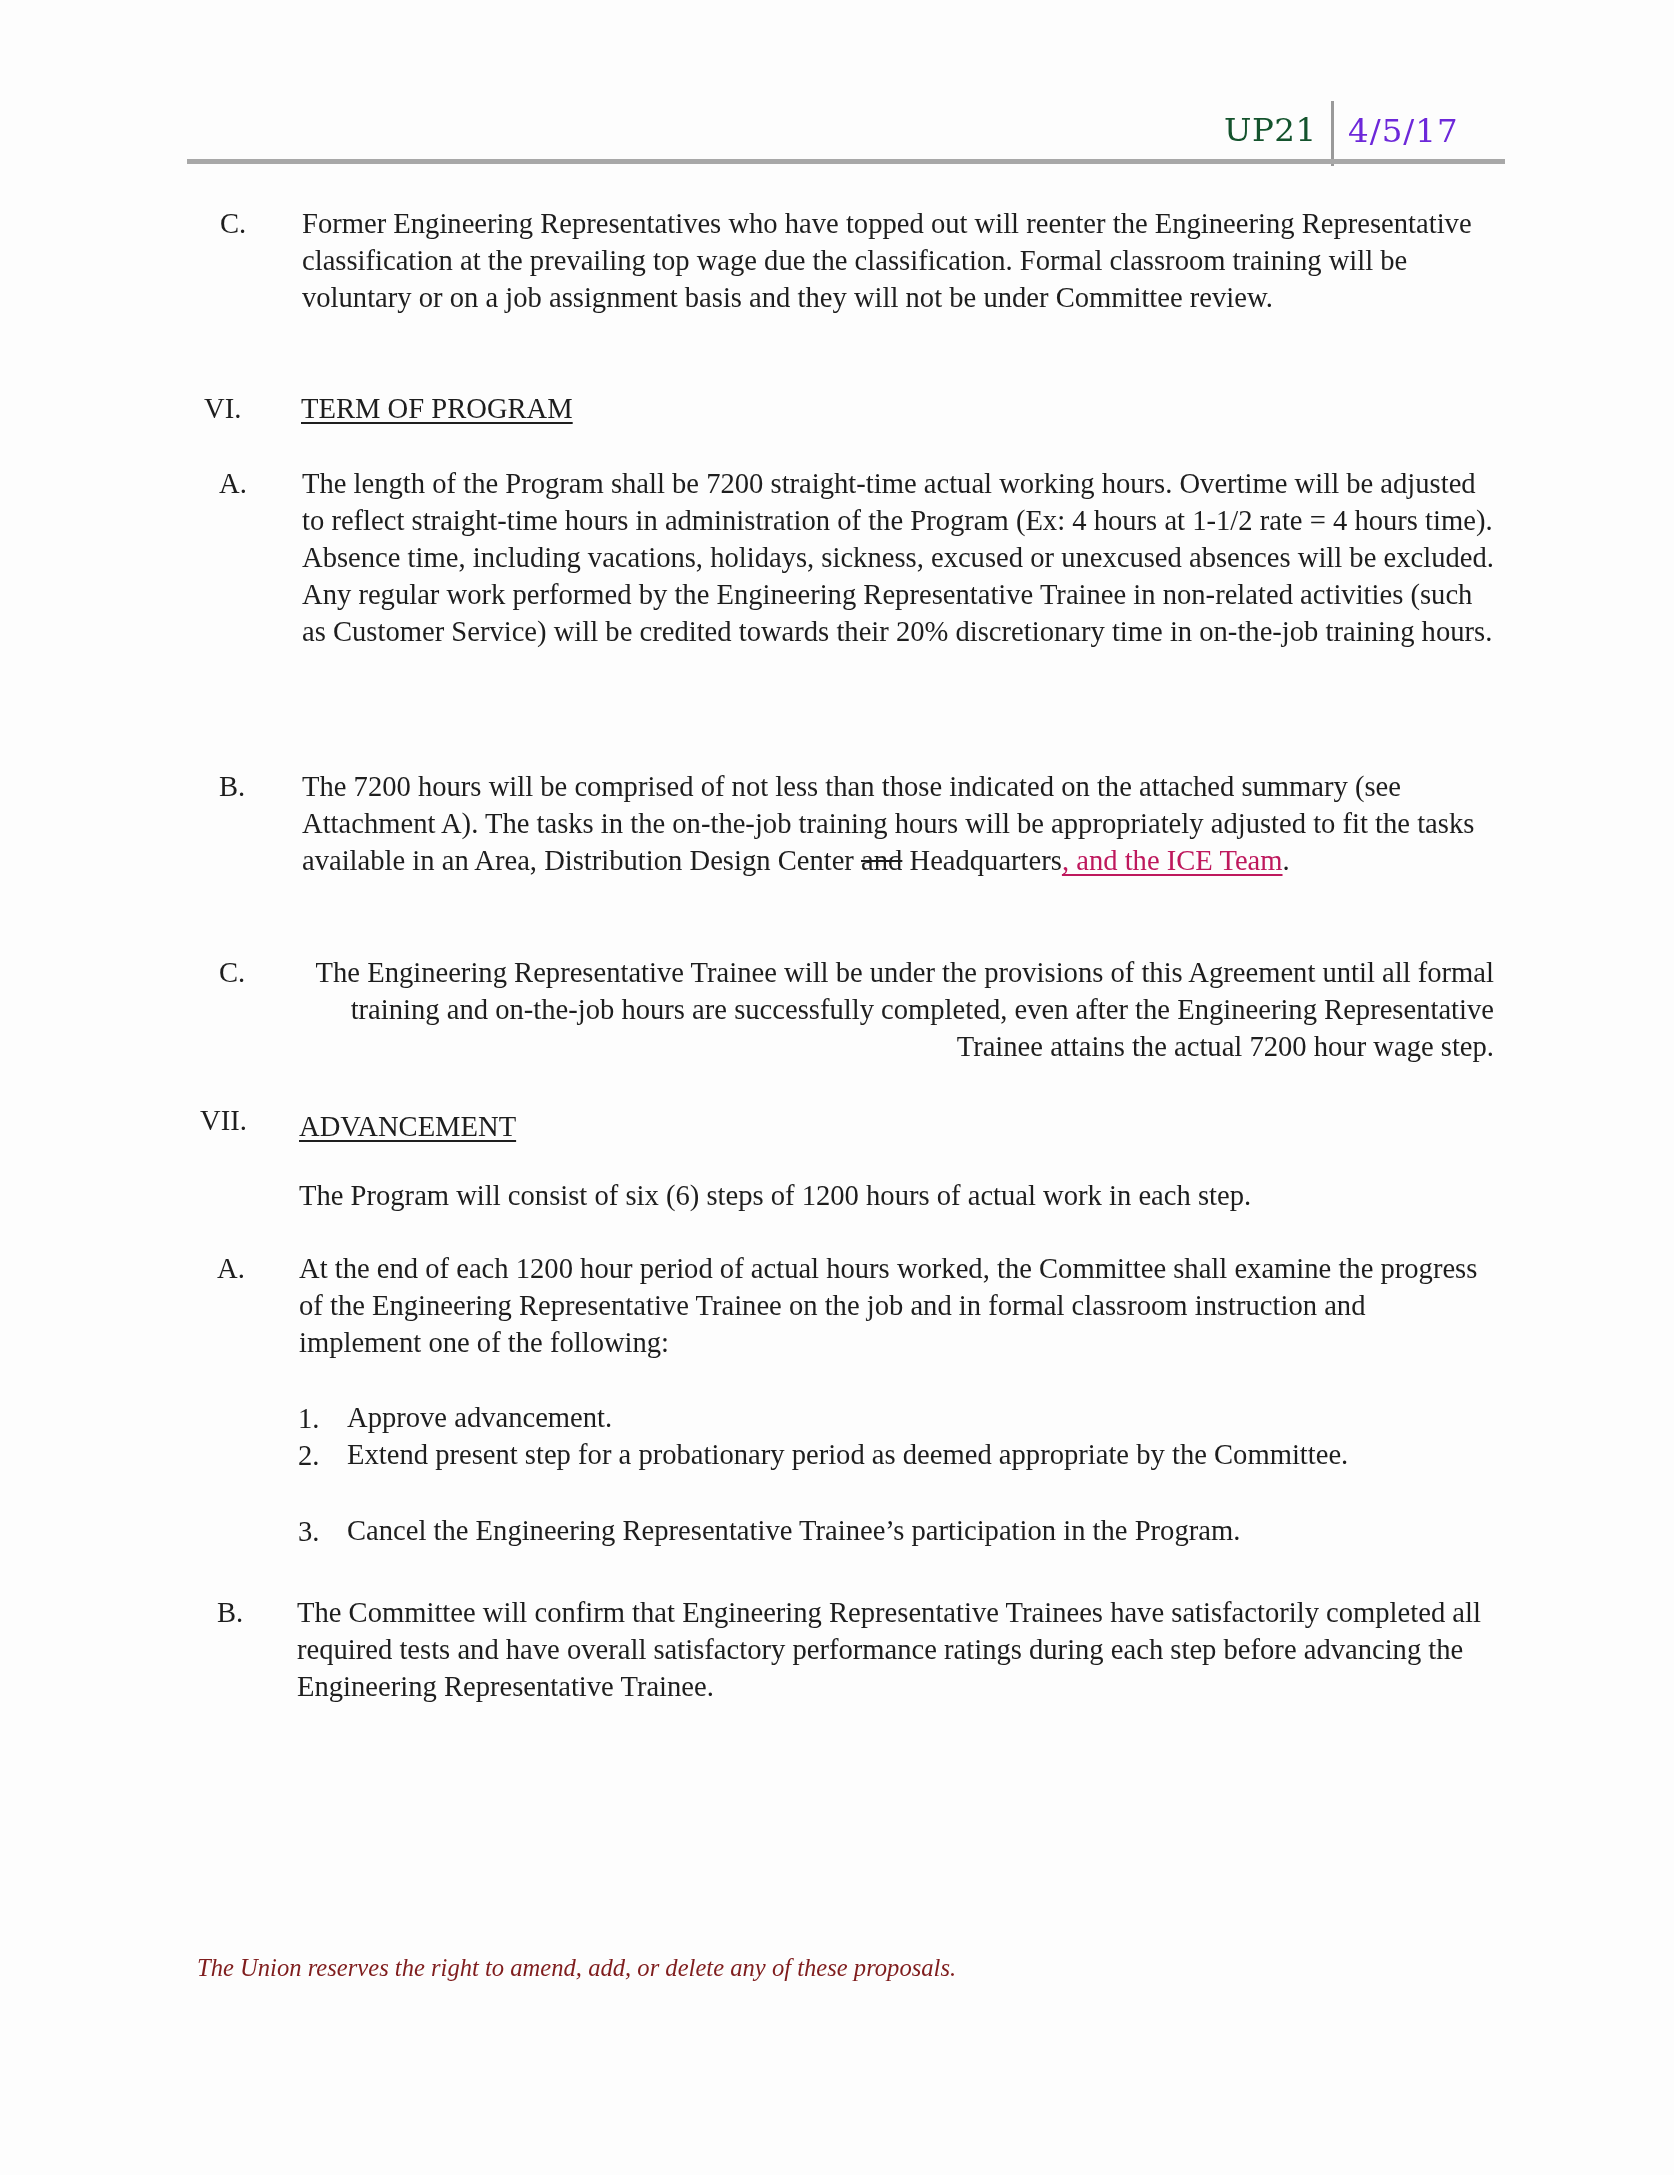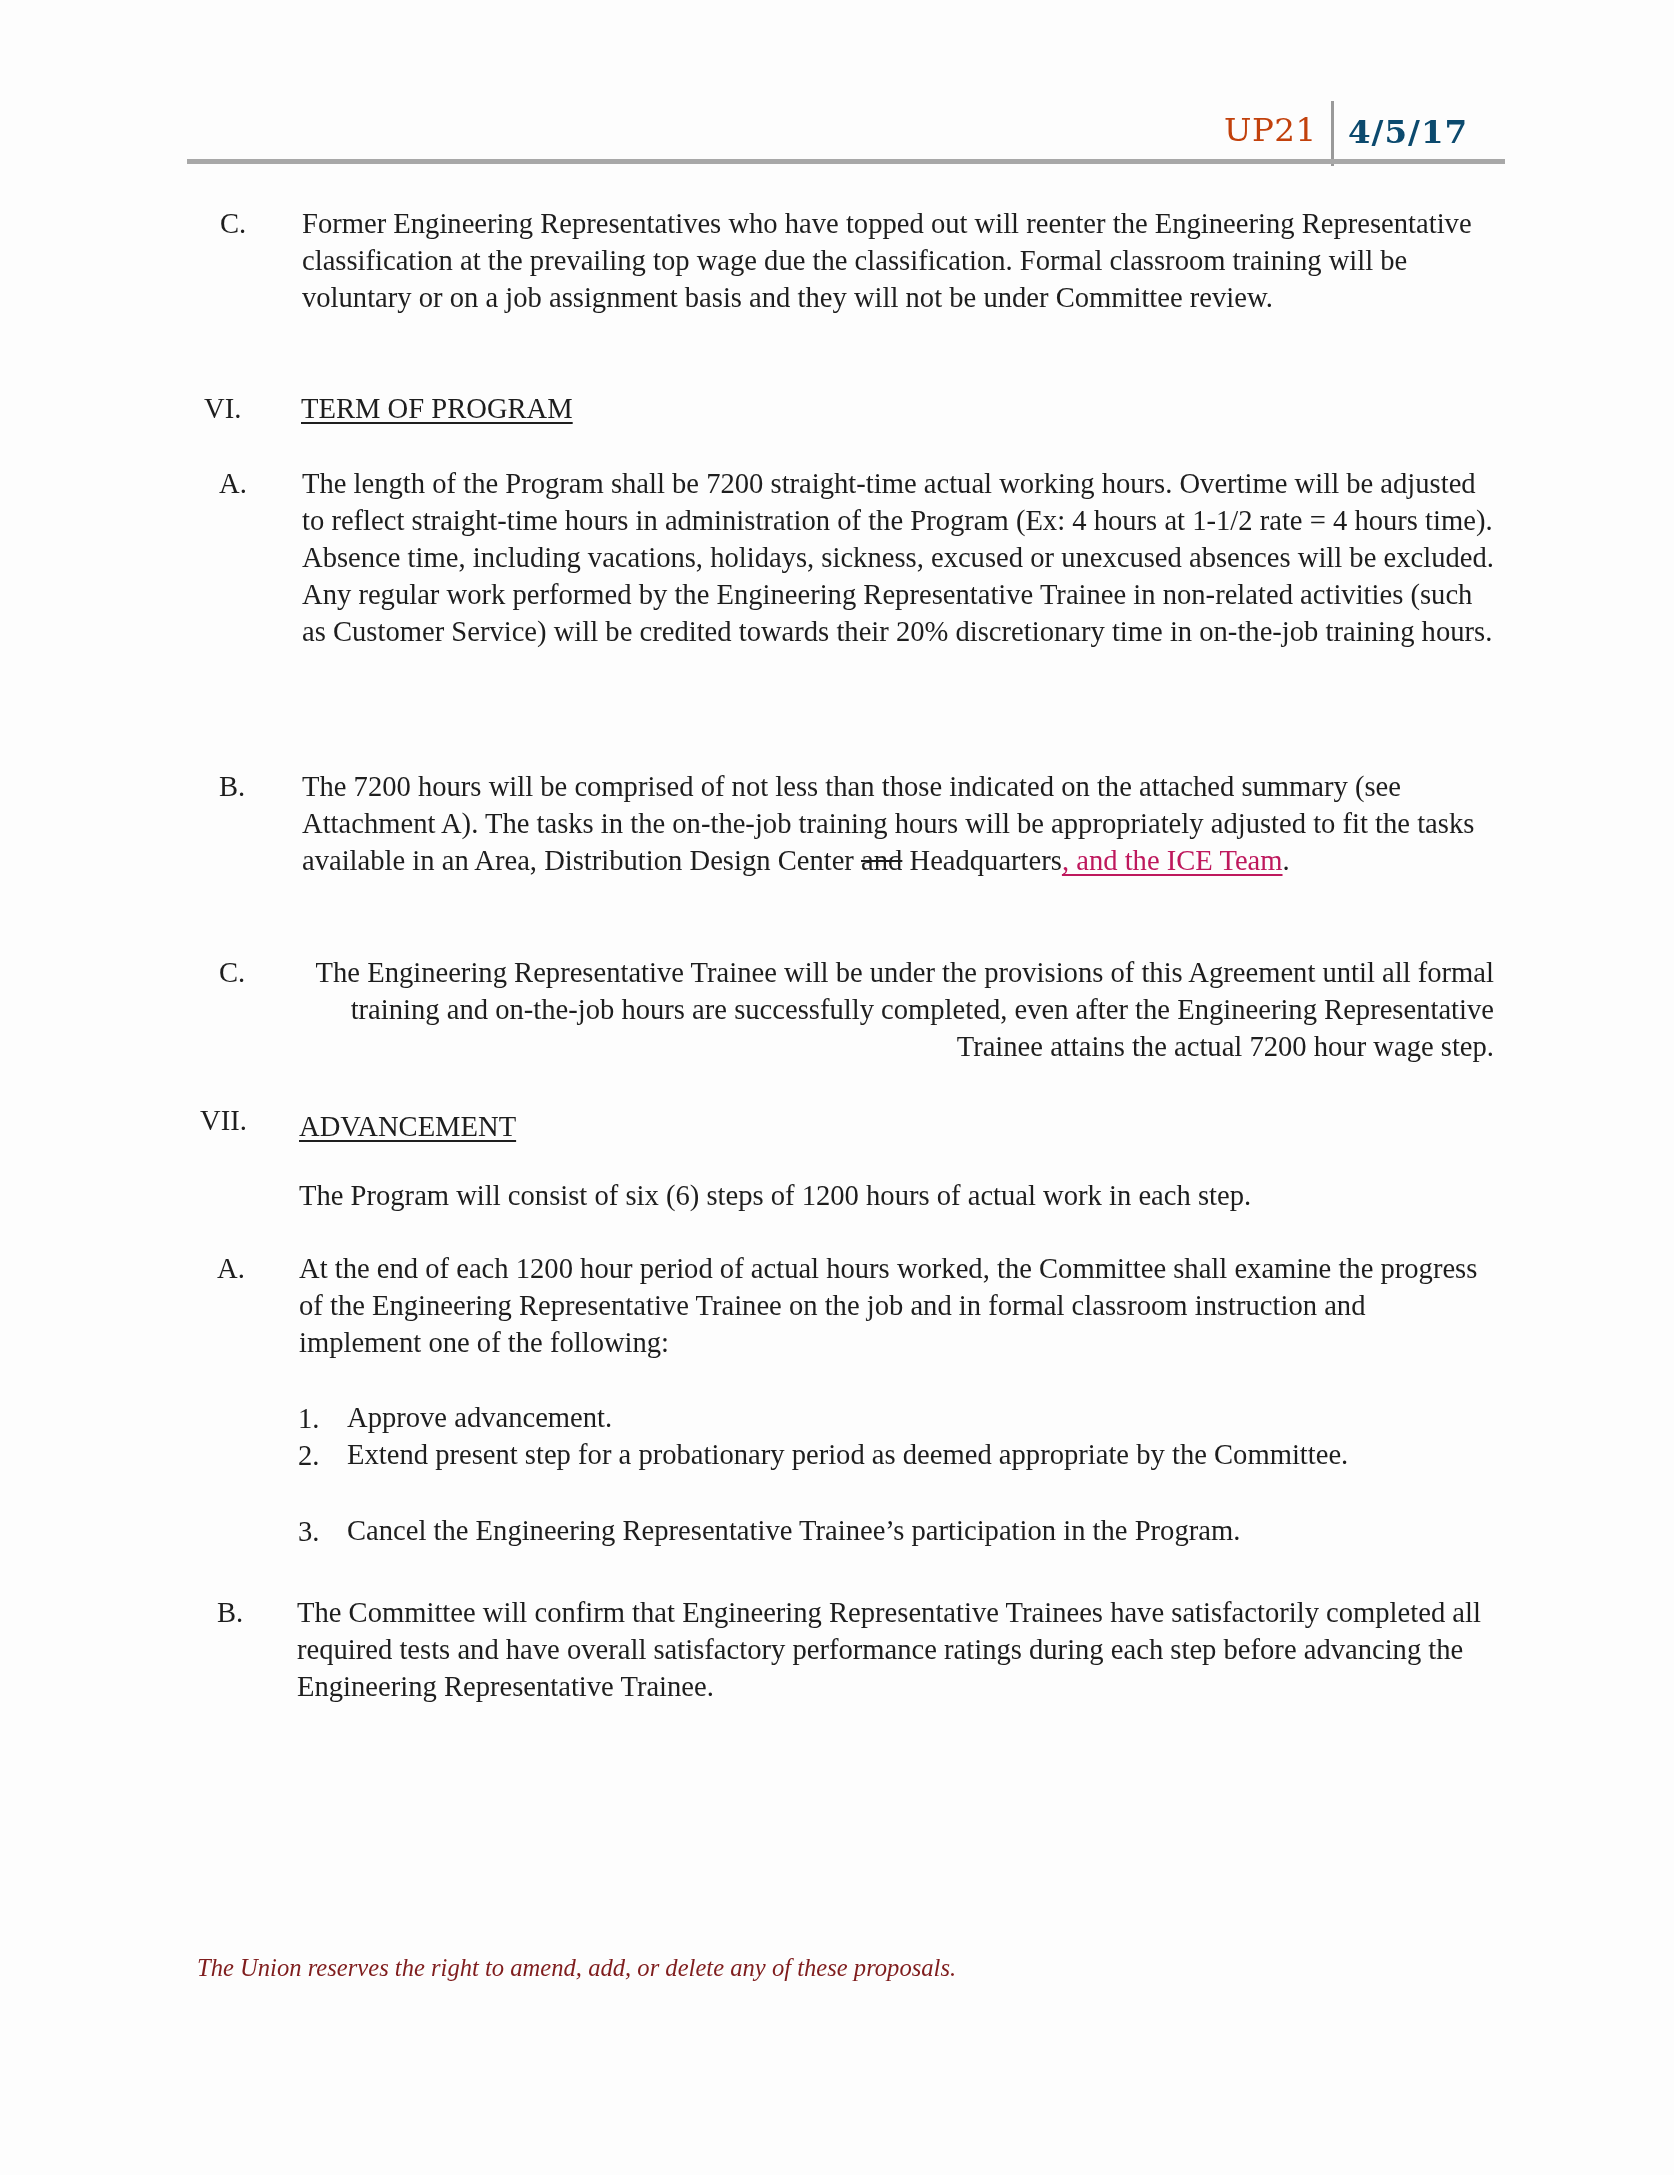--- a/index.html
+++ b/index.html
@@ -7,30 +7,30 @@
     width: 1675px; height: 2175px;
     background: #fdfdfd;
     position: relative;
     overflow: hidden;
     font-family: "Liberation Serif", serif;
     color: #1e1e1e;
   }
   .header-code {
     position: absolute; left: 1224px; top: 111px;
     font-family: "DejaVu Serif", serif;
-    font-size: 32.5px; color: #c2410c; letter-spacing: 0.5px;
+    font-size: 32.5px; color: #14532d; letter-spacing: 0.5px;
   }
   .header-divider {
     position: absolute; left: 1331px; top: 101px;
     width: 3px; height: 65px; background: #9a9a9a;
   }
   .header-date {
     position: absolute; left: 1348px; top: 112px;
-    font-family: "DejaVu Serif", serif; font-weight: bold;
-    font-size: 32.5px; color: #0c4a6e; letter-spacing: 1px;
+    font-family: "DejaVu Serif", serif; font-weight: normal;
+    font-size: 32.5px; color: #6d28d9; letter-spacing: 1px;
   }
   .header-rule {
     position: absolute; left: 187px; top: 159px;
     width: 1318px; height: 4.9px; background: #a8a8a8;
   }
   .label {
     position: absolute; font-size: 28.6px; line-height: 37px;
   }
   .para {
     position: absolute; left: 302px; width: 1192px;

